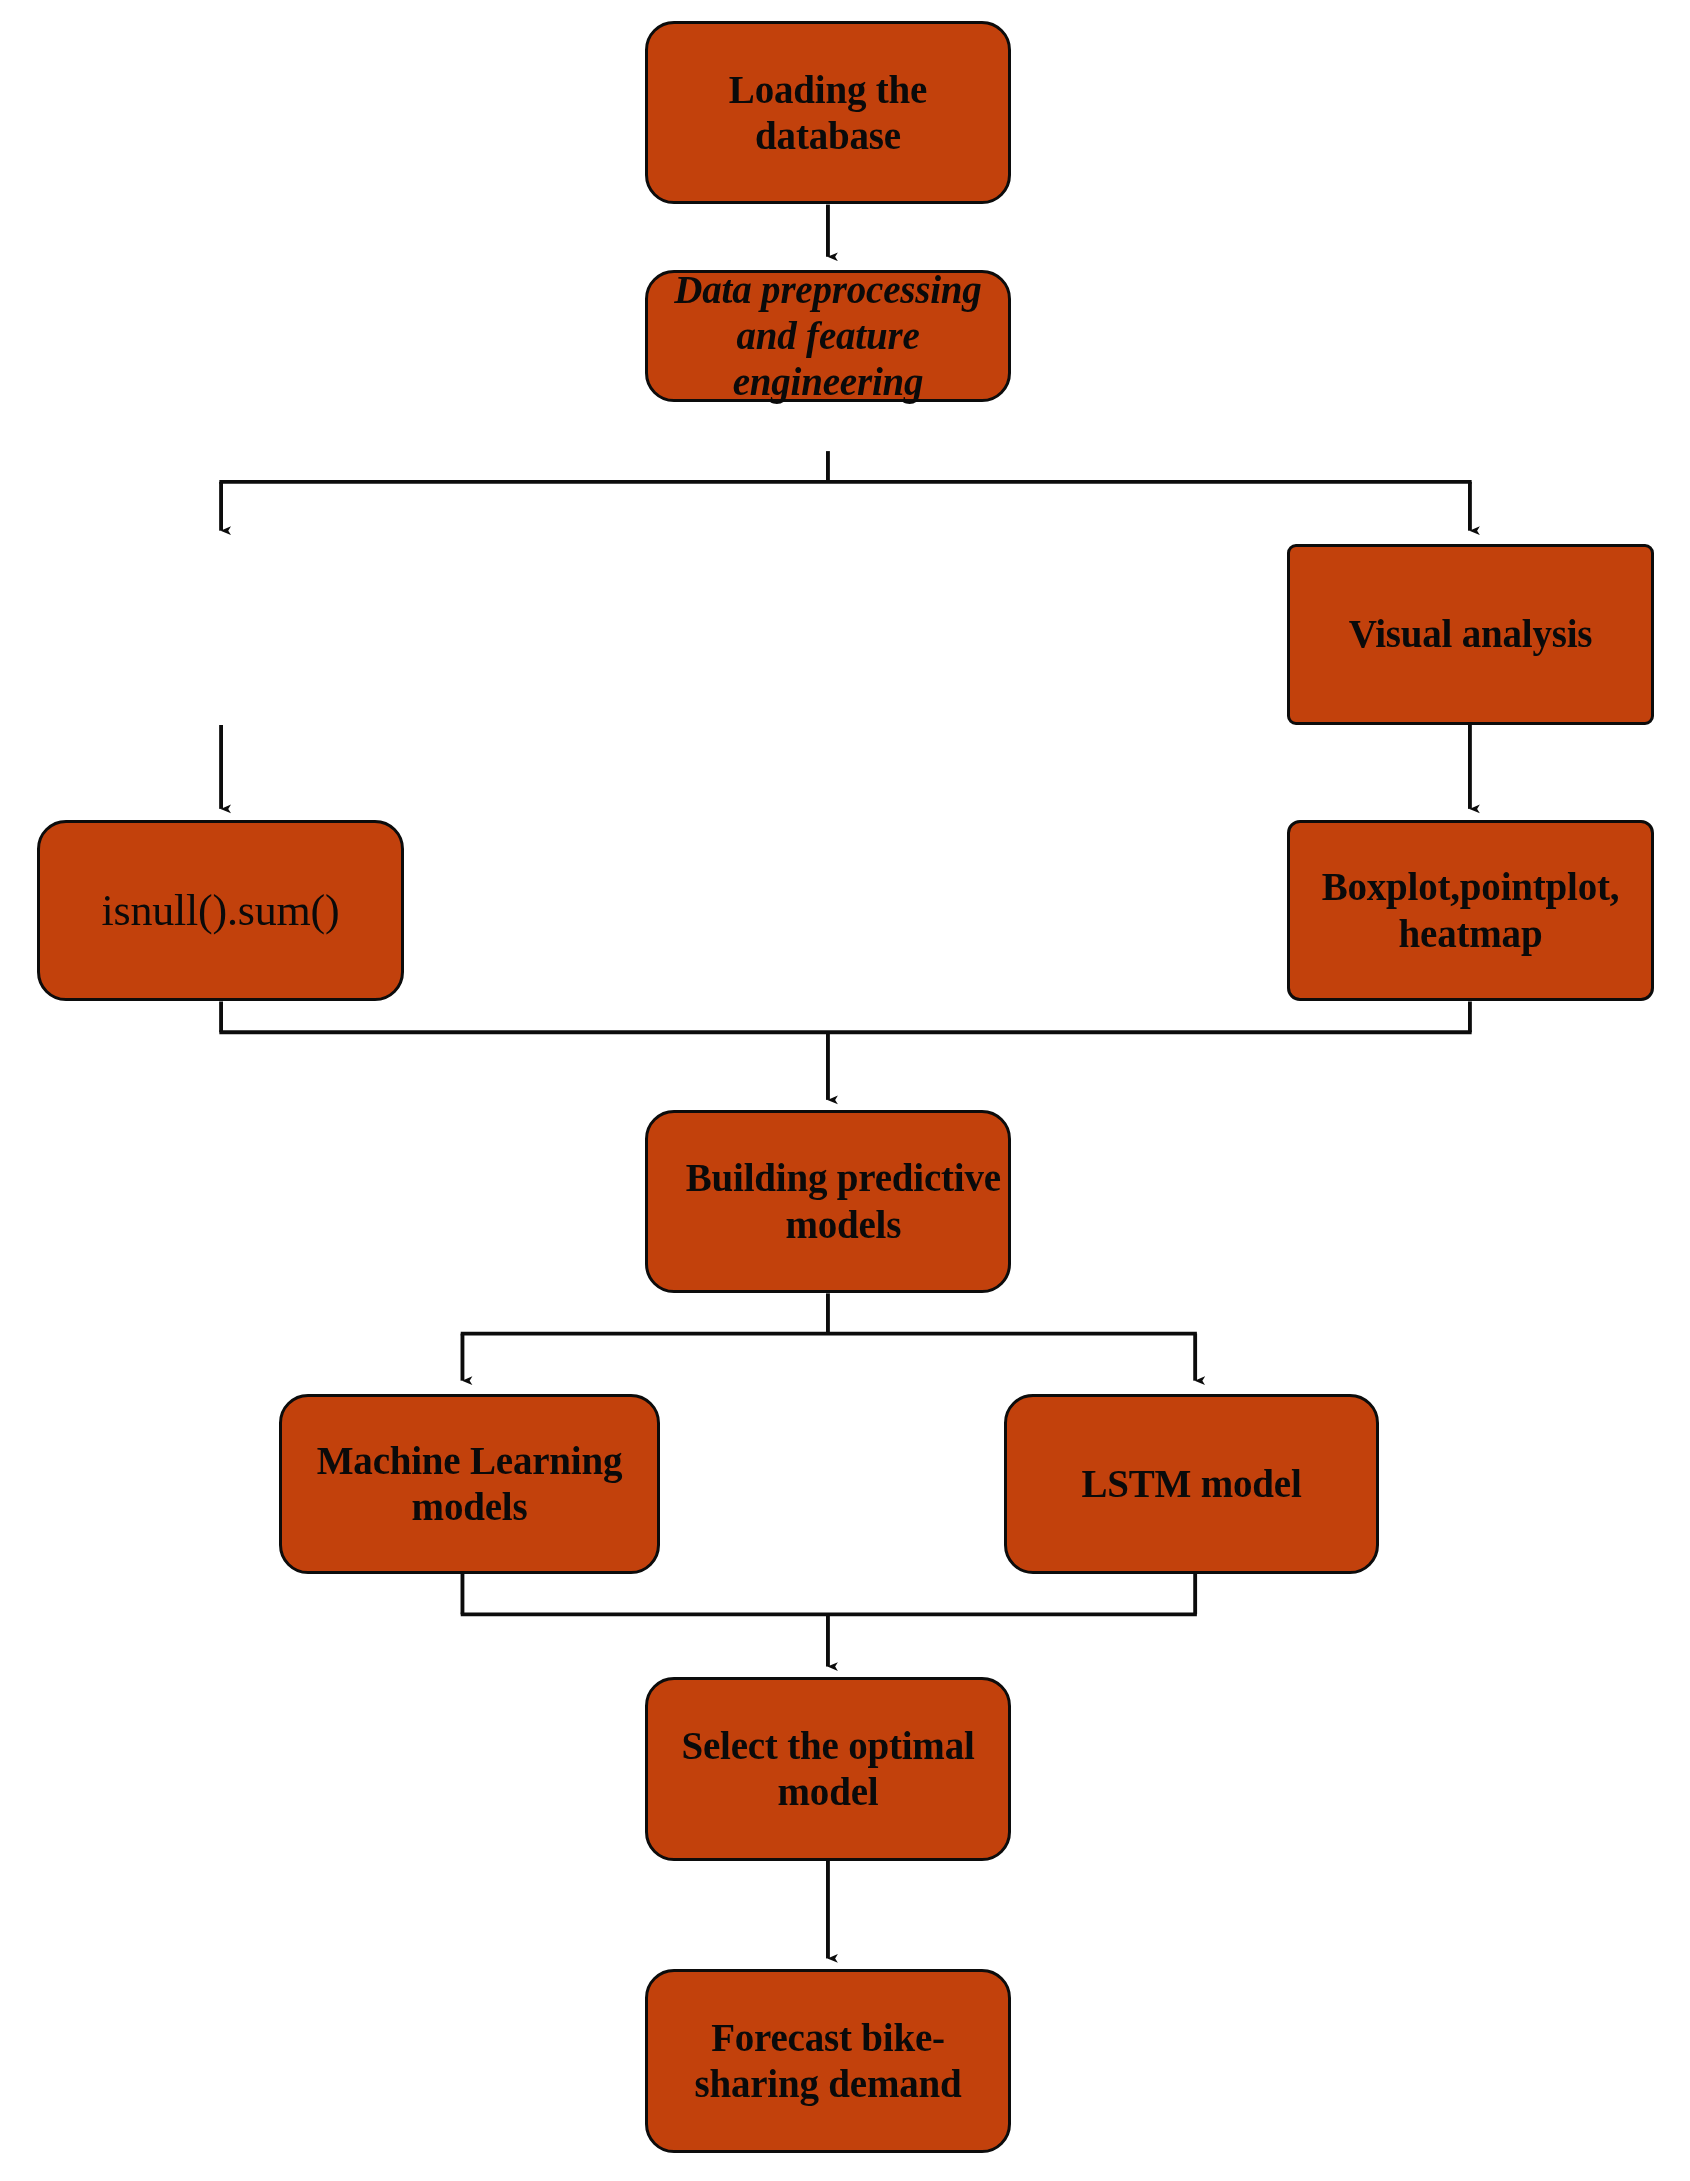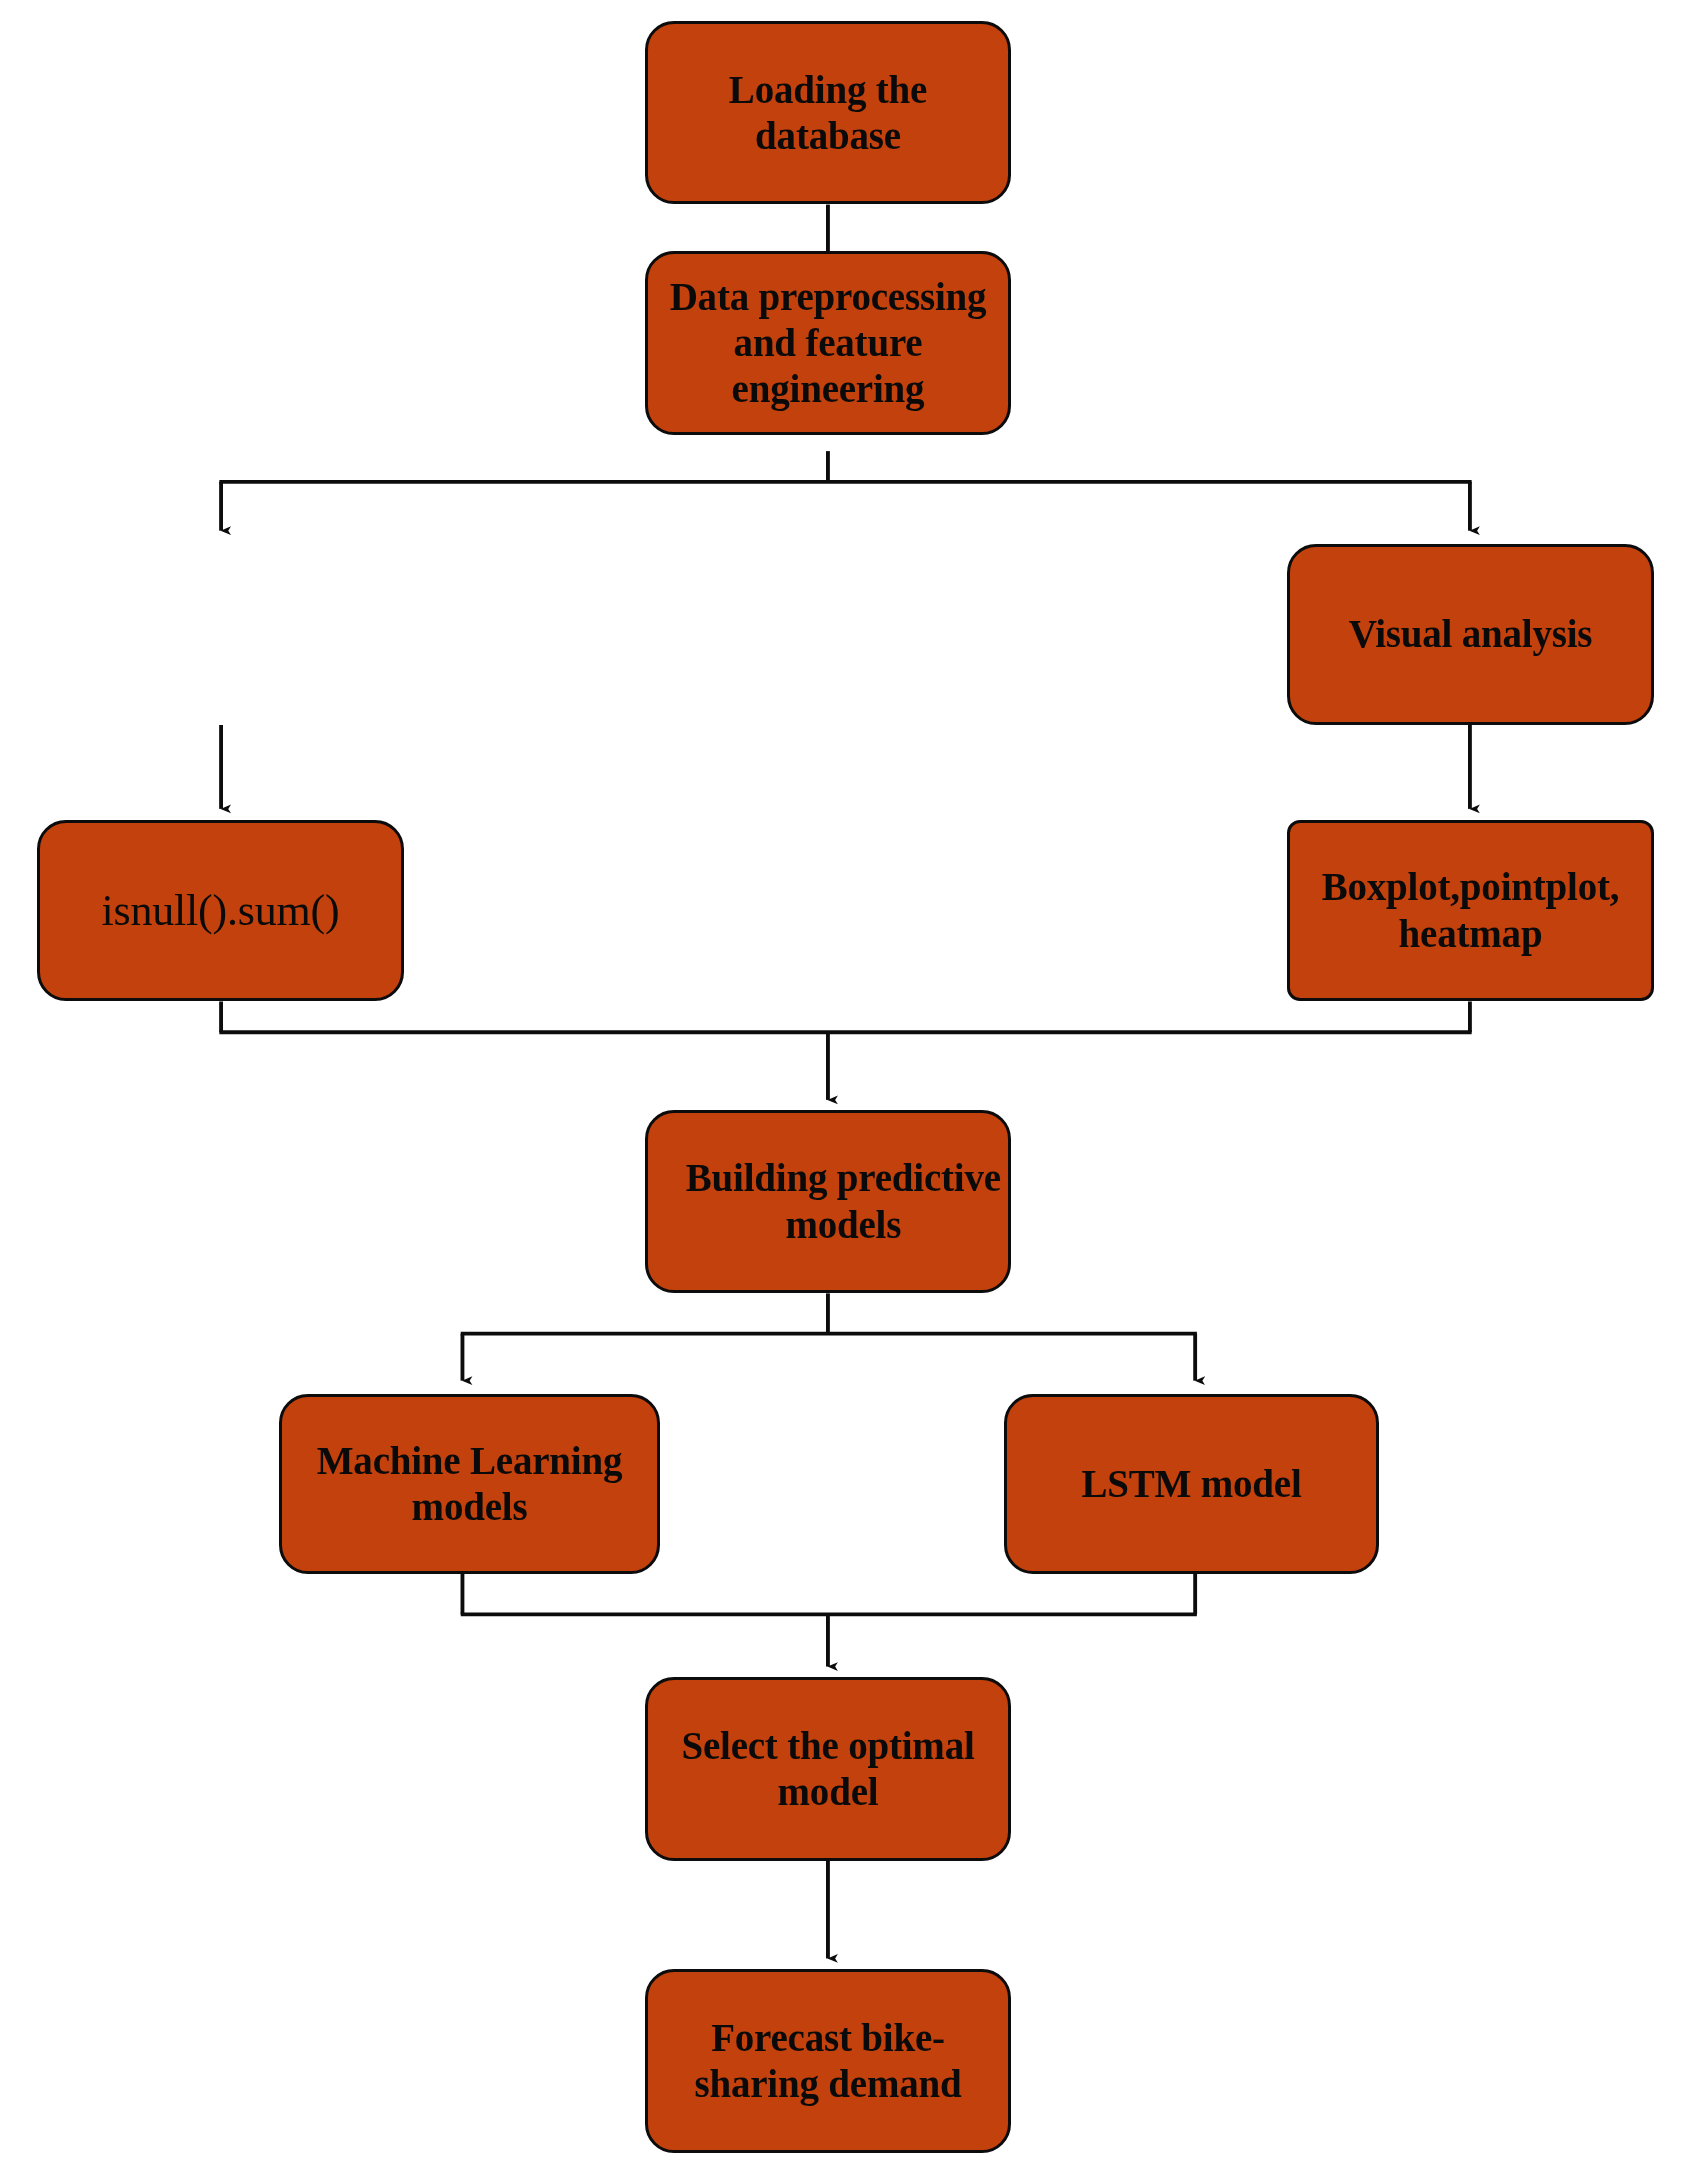--- a/index.html
+++ b/index.html
@@ -98,28 +98,28 @@
 
       <line x1="967" y1="2174" x2="967" y2="2288" marker-end="url(#arrowhead)"></line>
     </g>
   </svg>
 
   <div class="node" id="node-loading-the-database" style="left:645px; top:21.4px; width:366px; height:183px;">
     <span class="node-label">Loading the
 database</span>
   </div>
 
-  <div class="node" id="node-data-preprocessing-and-feature-engineering" style="left:645px; top:251px; width:366px; height:184px;">
+  <div class="node" id="node-data-preprocessing-and-feature-engineering" style="left:645px; top:270px; width:366px; height:132px;font-style:italic;">
     <span class="node-label">Data preprocessing
 and feature
 engineering</span>
   </div>
 
 
-  <div class="node" id="node-visual-analysis" style="left:1287px; top:544px; width:367px; height:181px;">
+  <div class="node" id="node-visual-analysis" style="left:1287px; top:544px; width:367px; height:181px;border-radius:9px;">
     <span class="node-label">Visual analysis</span>
   </div>
 
   <div class="node code-style" id="node-isnull-sum" style="left:37px; top:820px; width:367px; height:181px;">
     <span class="node-label">isnull().sum()</span>
   </div>
 
   <div class="node" id="node-boxplot-pointplot-heatmap" style="left:1287px; top:820px; width:367px; height:181px;border-radius:13px;">
     <span class="node-label">Boxplot,pointplot,
 heatmap</span>

